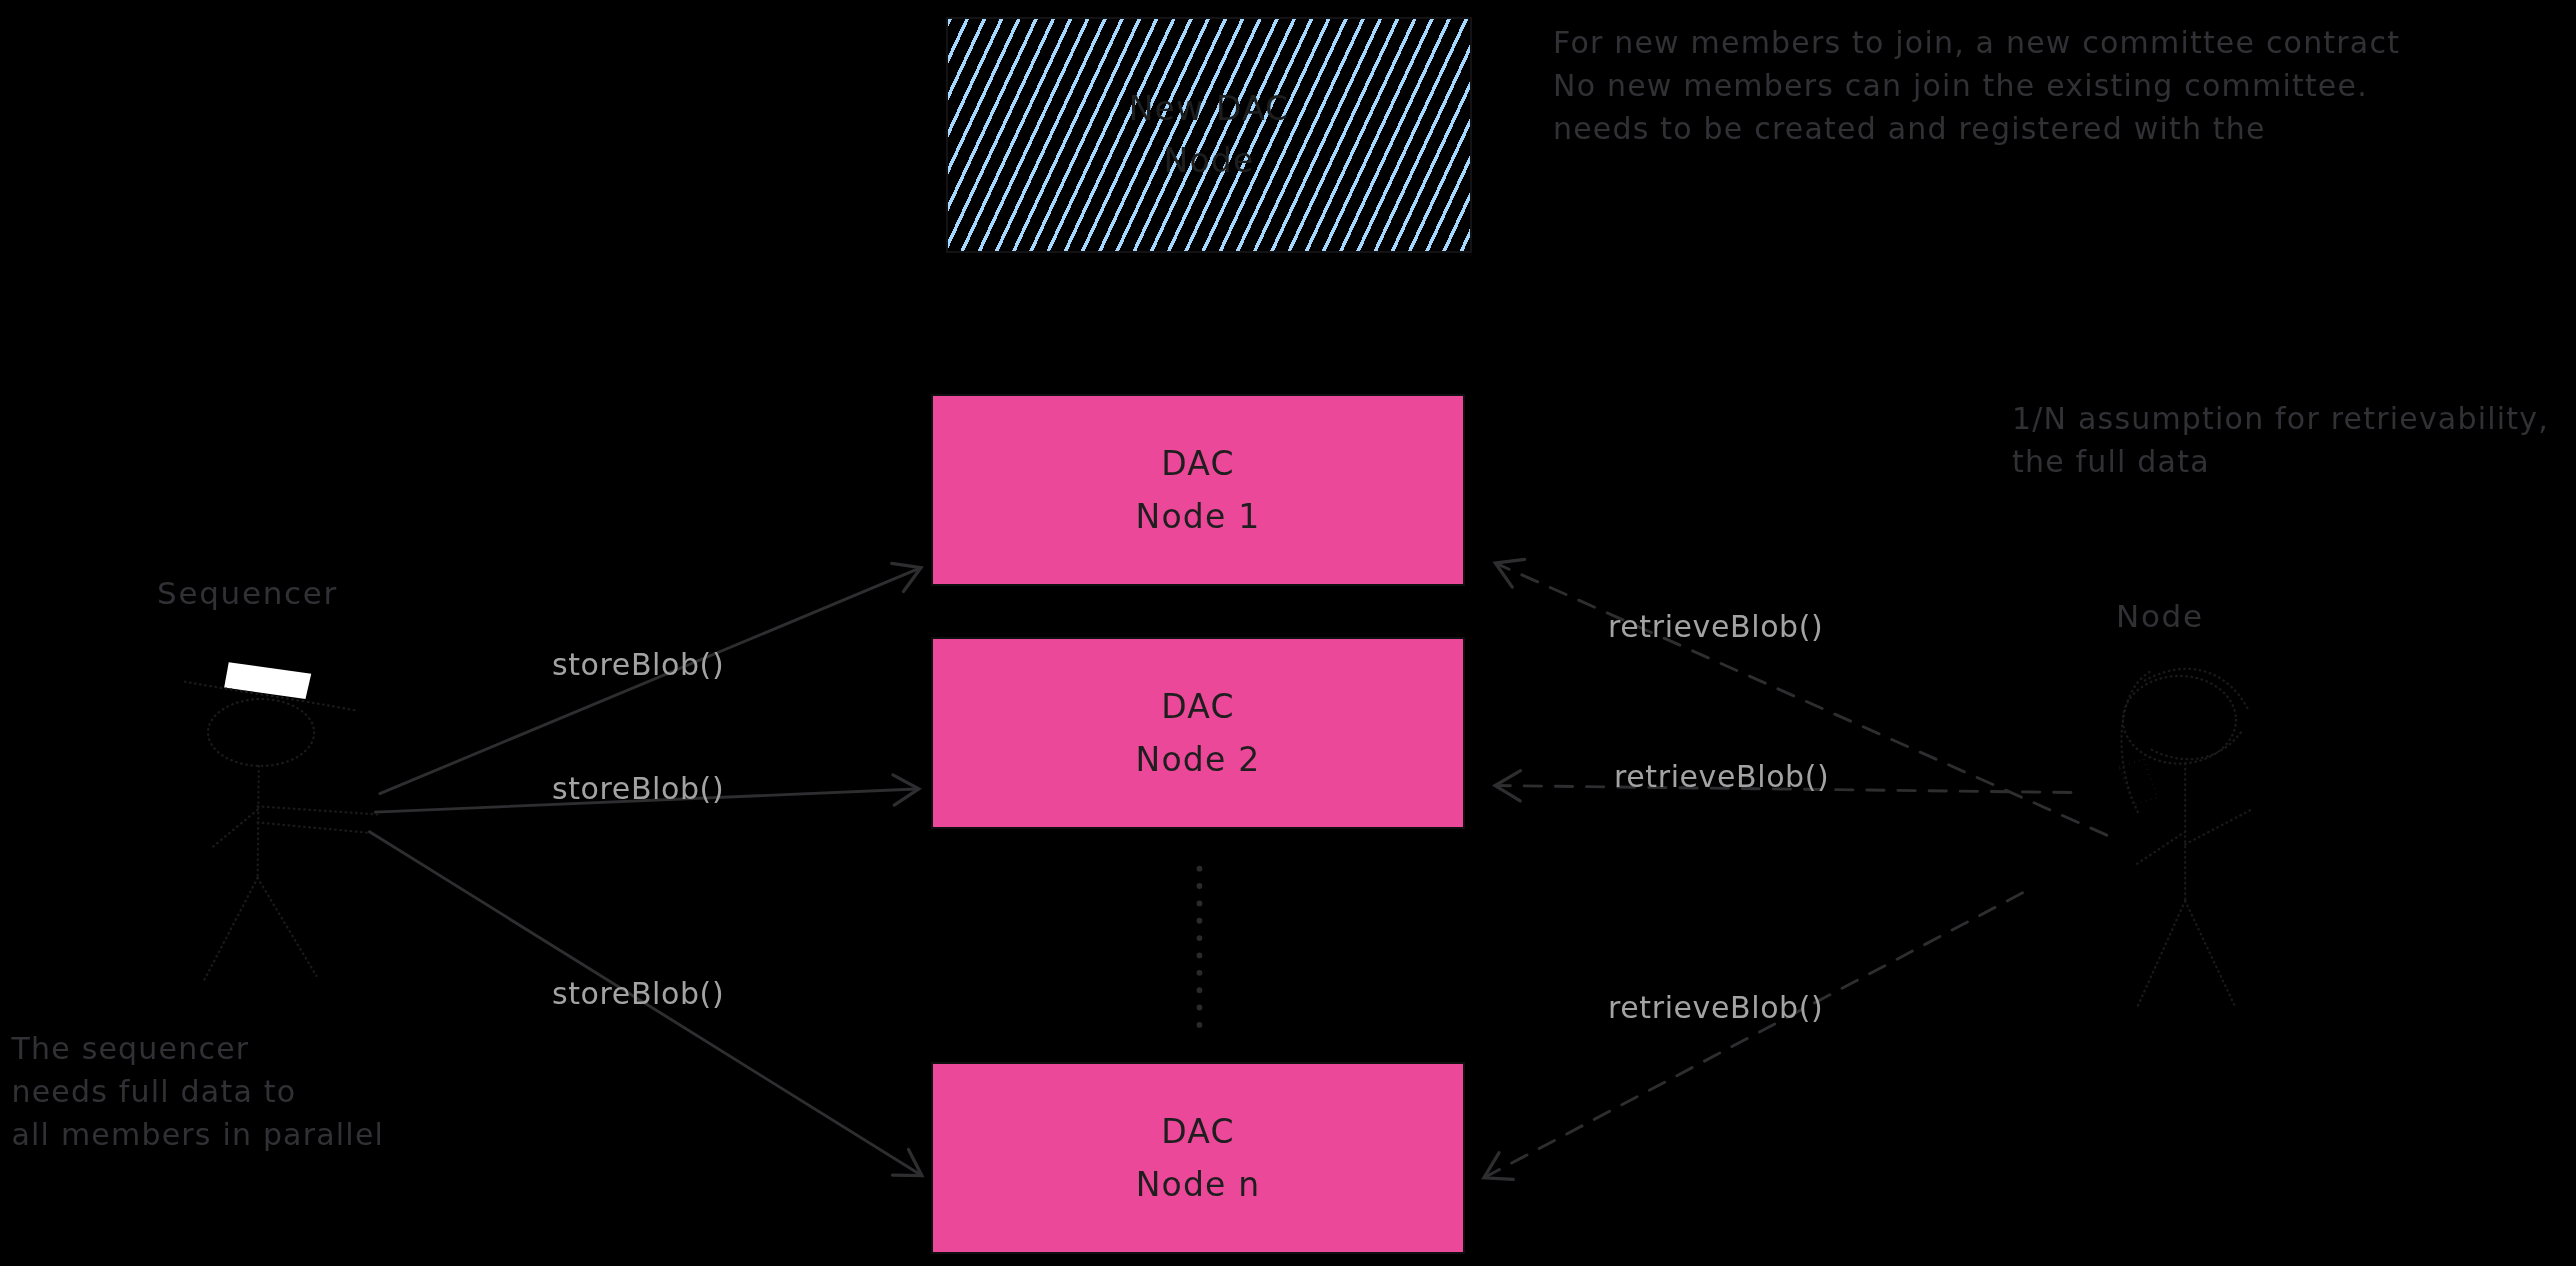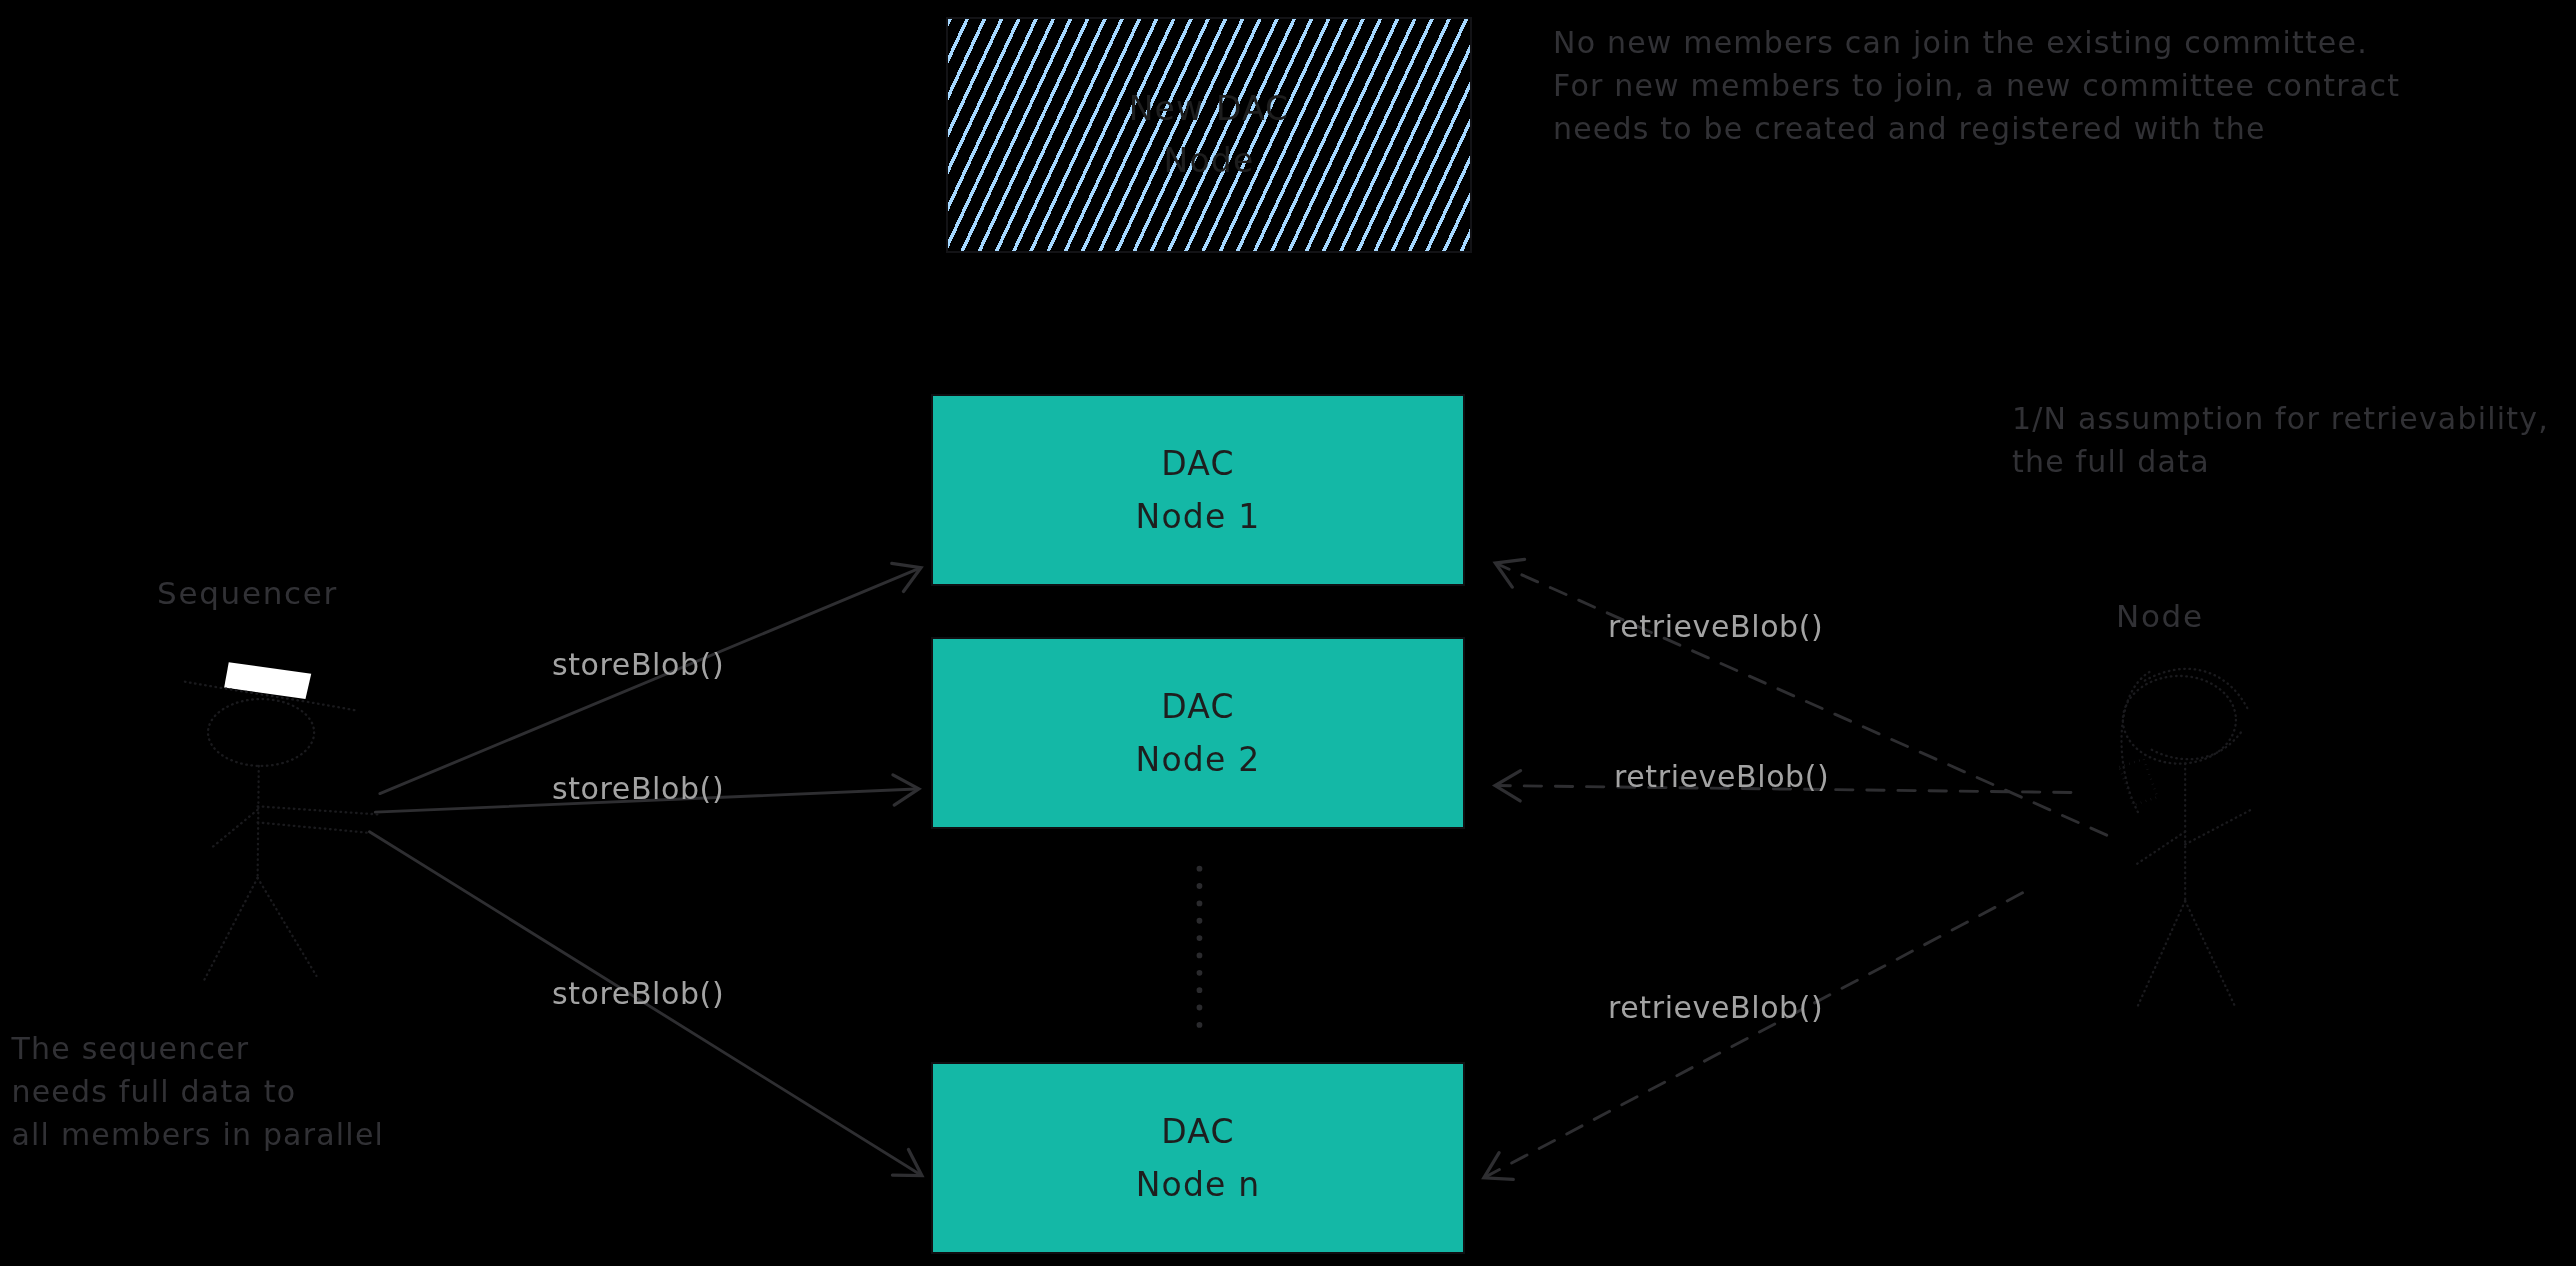--- a/index.html
+++ b/index.html
@@ -1,19 +1,19 @@
 <!DOCTYPE html>
 <html style="font-size:9.2px"><head>
 <meta charset="utf-8">
 <style>
   html,body{margin:0;padding:0;background:#000;width:2576px;height:1266px;overflow:hidden;}
   #stage{position:absolute;left:0;top:0;width:2576px;height:1266px;background:#000000;
          font-family:"DejaVu Sans",sans-serif;}
   
-  .node-box{position:absolute;left:931px;width:534px;height:192px;background:#14b8a6;
+  .node-box{position:absolute;left:931px;width:534px;height:192px;background:#ec4899;
             border:2.9px solid #0f0f12;box-sizing:border-box;display:flex;flex-direction:column;
             align-items:center;justify-content:center;}
   .node-box .bl{color:#1e1e1e;font-size:33px;line-height:53px;letter-spacing:1.2px;text-align:center;}
   #node1{top:394px;} #node2{top:637px;} #noden{top:1062px;}
   #hatchbox{position:absolute;left:946px;top:17.3px;width:526px;height:236px;box-sizing:border-box;
             border:2.9px solid #131316;
             background:repeating-linear-gradient(115deg,#a5d8ff 0px,#a5d8ff 3.5px,#000 3.5px,#000 15.6px);
             display:flex;flex-direction:column;align-items:center;justify-content:center;}
   #hatchbox .bl{color:#1e1e1e;font-size:33px;line-height:52px;letter-spacing:1.2px;text-align:center;}
   
@@ -103,22 +103,22 @@
   <div id="user-label" class="actor-label">Node</div>
 
   <div id="store1" class="edge-label">storeBlob()</div>
   <div id="store2" class="edge-label">storeBlob()</div>
   <div id="store3" class="edge-label">storeBlob()</div>
   <div id="retr1" class="edge-label">retrieveBlob()</div>
   <div id="retr2" class="edge-label">retrieveBlob()</div>
   <div id="retr3" class="edge-label">retrieveBlob()</div>
 
   <div id="committee-note" class="note">
+    <div>For new members to join, a new committee contract</div>
     <div>No new members can join the existing committee.</div>
-    <div>For new members to join, a new committee contract</div>
     <div>needs to be created and registered with the</div>
   </div>
   <div id="retrievability-note" class="note">
     <div>1/N assumption for retrievability,</div>
     <div>the full data</div>
   </div>
   <div id="sequencer-note" class="note">
     <div>The sequencer</div>
     <div>needs full data to</div>
     <div>all members in parallel</div>

